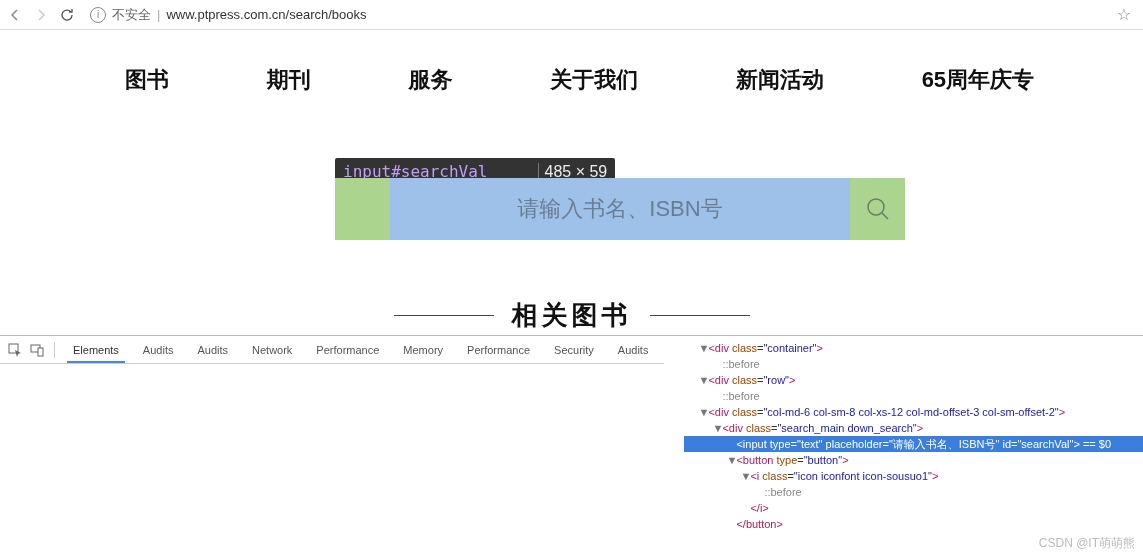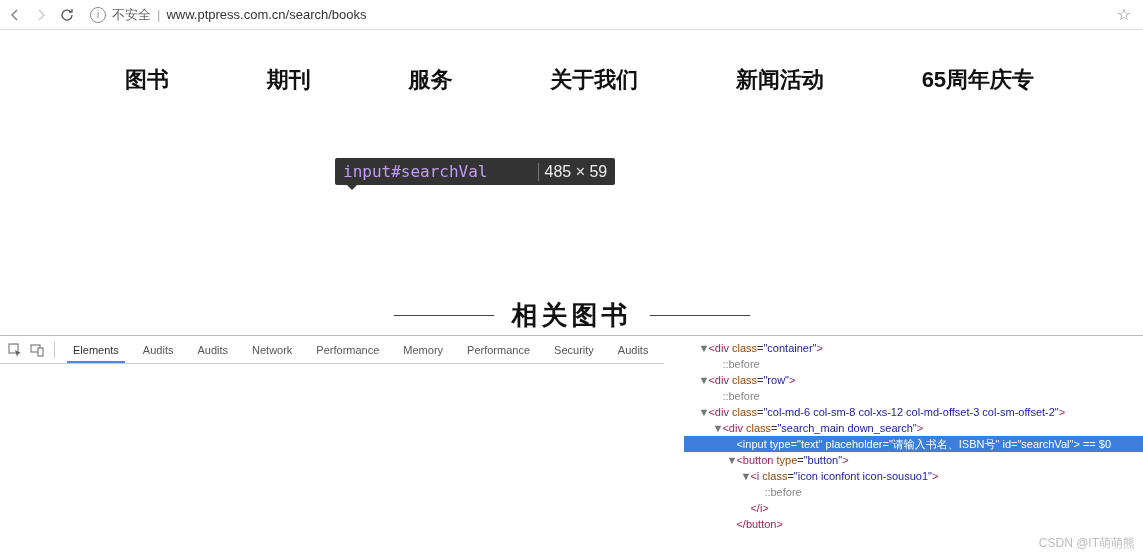--- a/index.html
+++ b/index.html
@@ -100,20 +100,30 @@
     <span class="nav-item">关于我们</span>
     <span class="nav-item">新闻活动</span>
     <span class="nav-item">65周年庆专</span>
   </div>
 
   <div class="inspect-tooltip">
     <span class="sel">input#searchVal</span>
     <span class="dims">485 × 59</span>
   </div>
 
+  <div class="search-wrap">
+    <div class="search-left-pad"></div>
+    <div class="search-input-hl">请输入书名、ISBN号</div>
+    <div class="search-btn">
+      <svg width="28" height="28" viewBox="0 0 28 28">
+        <circle cx="12" cy="12" r="8" fill="none" stroke="#6a7d60" stroke-width="1.5"></circle>
+        <line x1="18" y1="18" x2="24" y2="24" stroke="#6a7d60" stroke-width="1.5"></line>
+      </svg>
+    </div>
+  </div>
 
   <div class="section-head">
     <div class="line"></div>
     <div class="title">相关图书</div>
     <div class="line"></div>
   </div>
 </div>
 
 <div class="devtools">
   <div class="dt-tabs">

